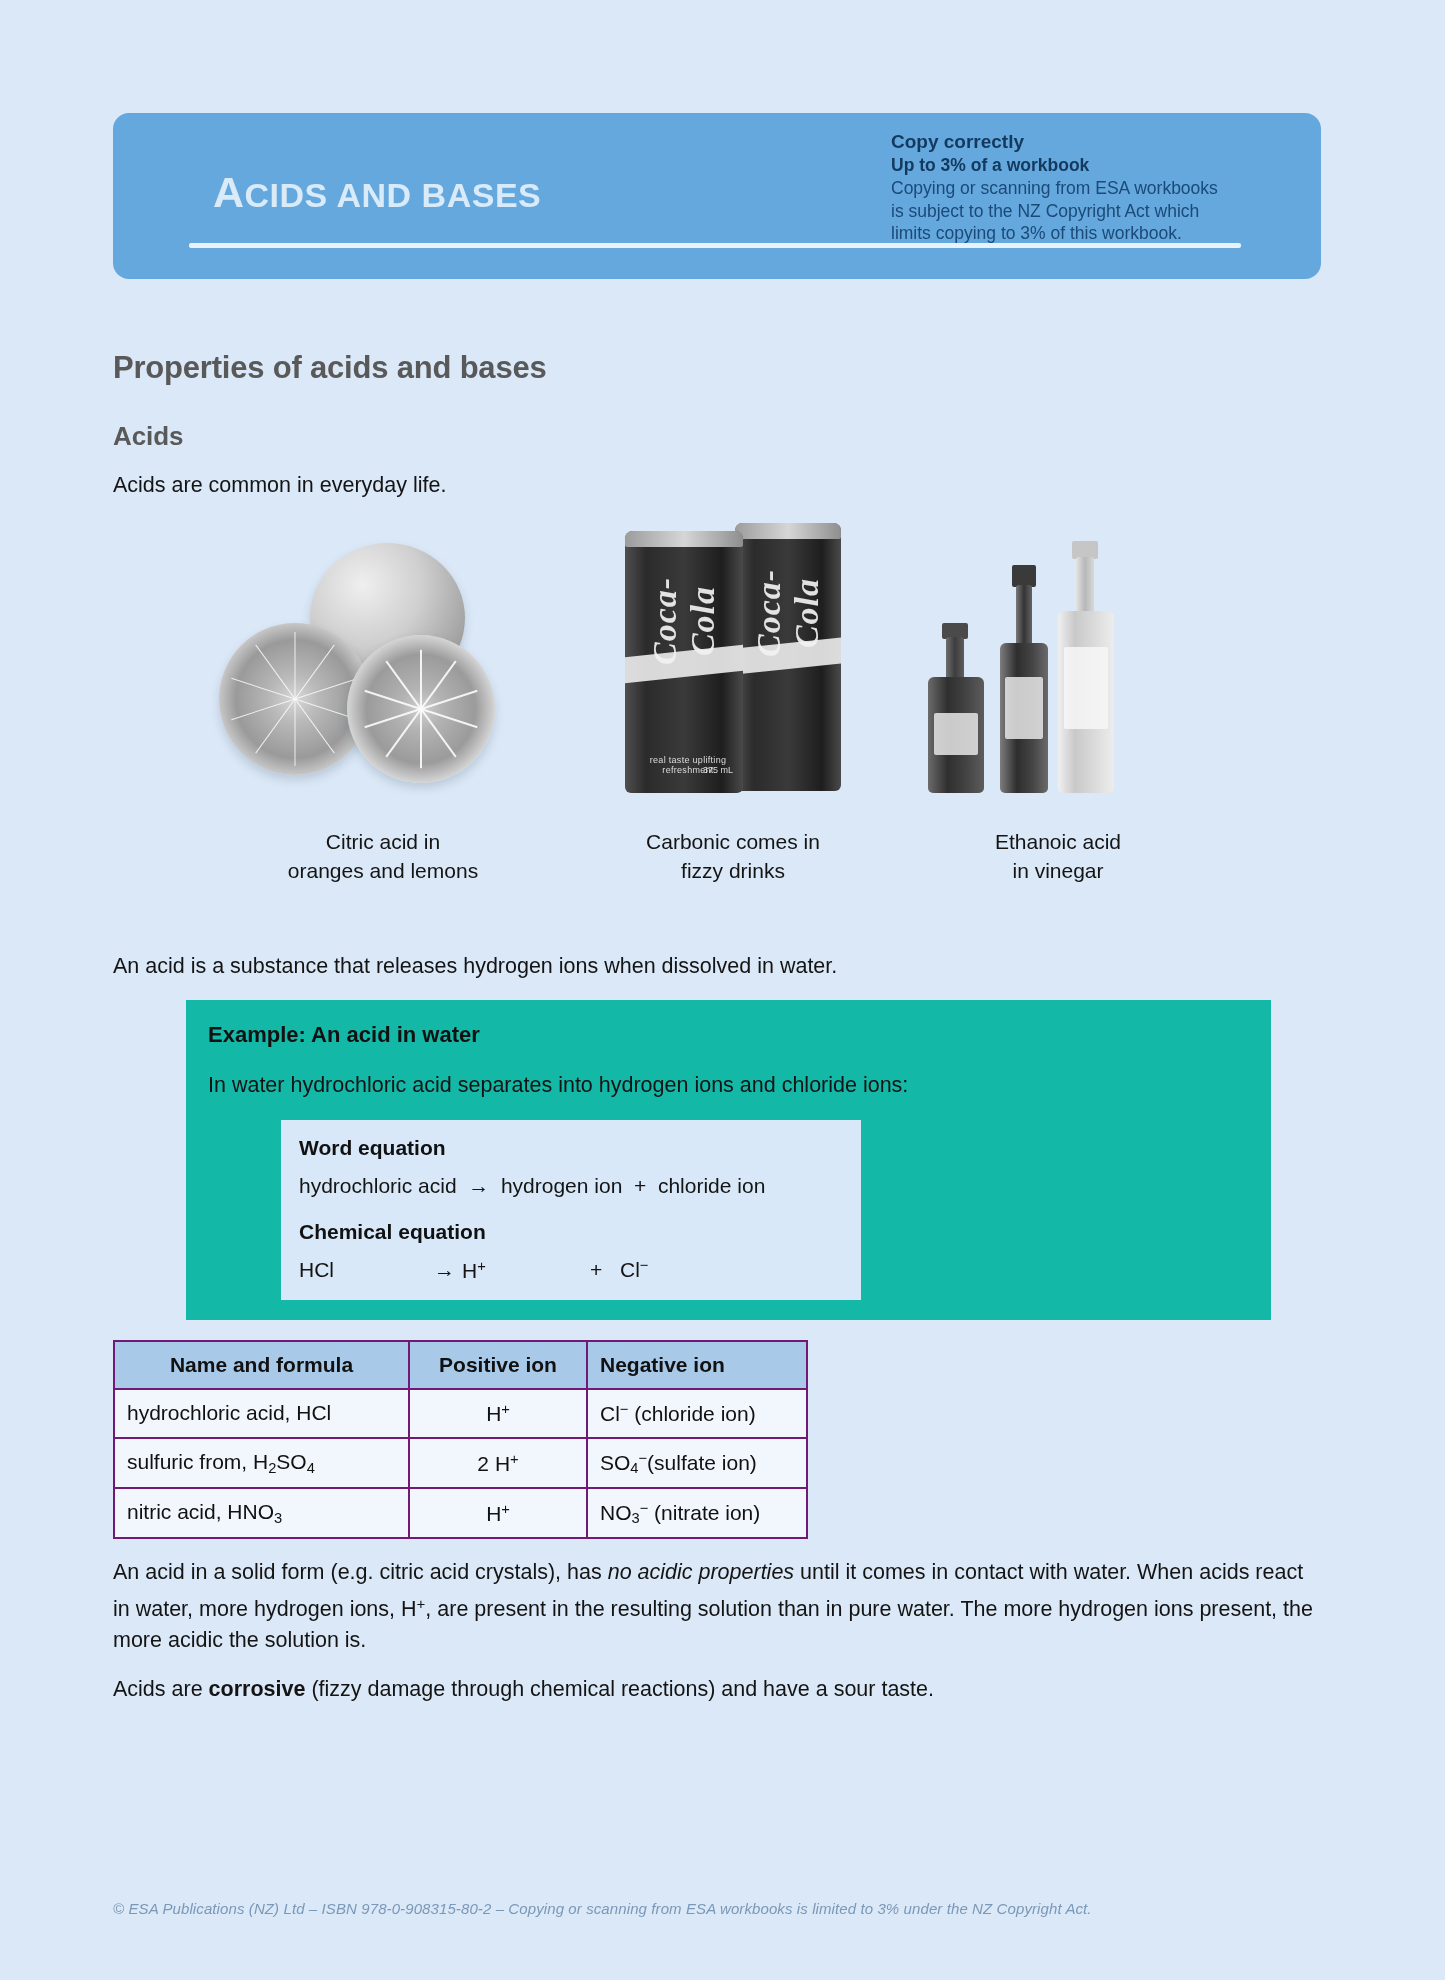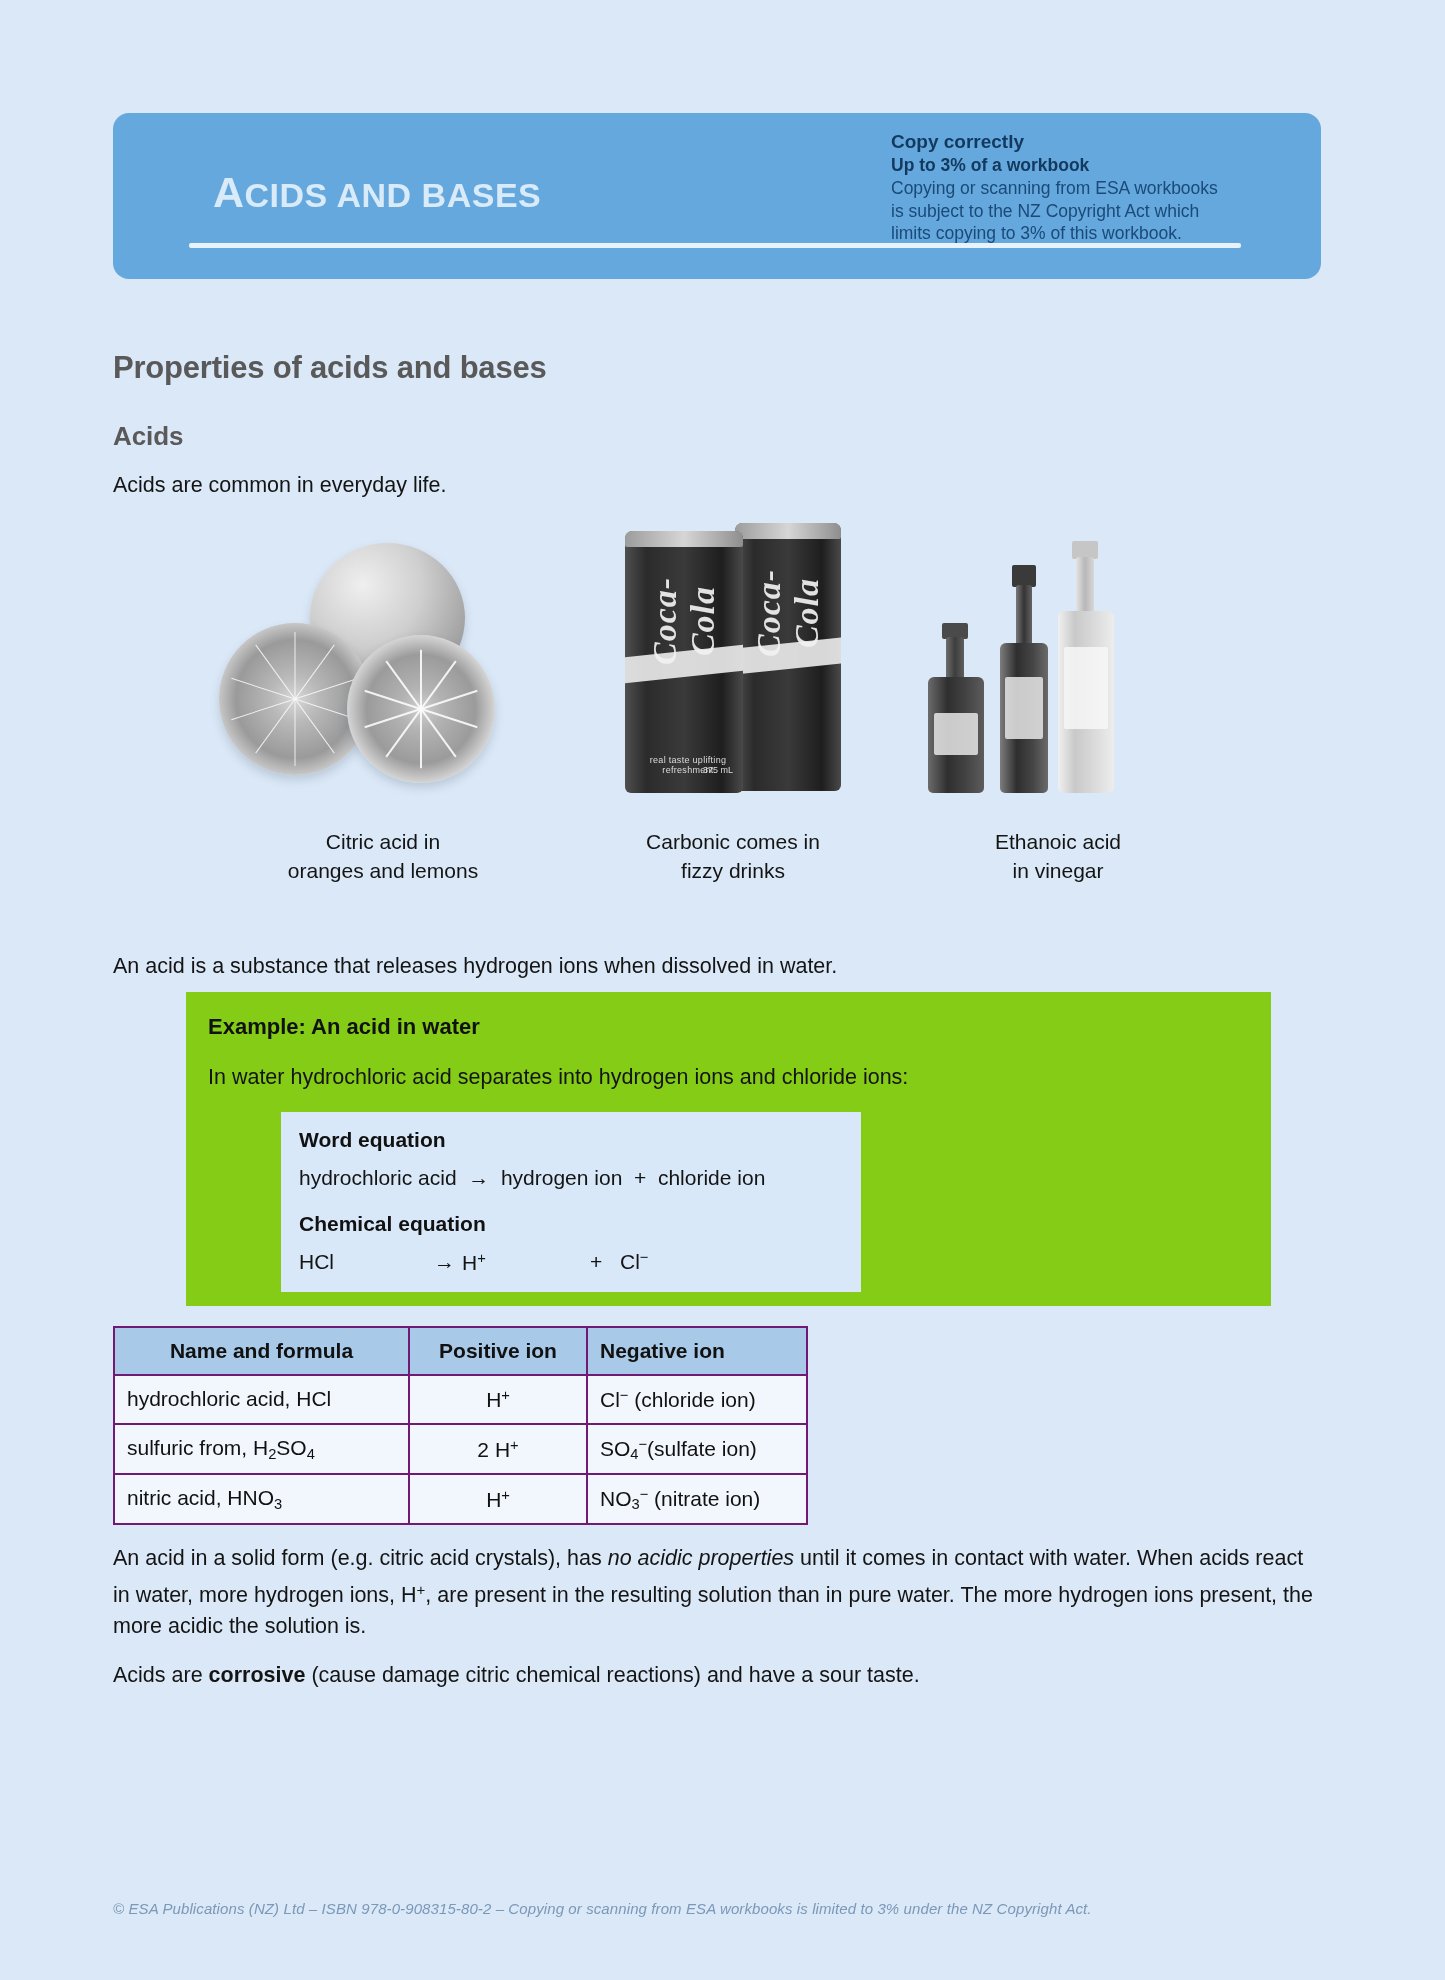--- a/index.html
+++ b/index.html
@@ -226,25 +226,25 @@
   .bottle { position: absolute; }
   .b-neck { position: absolute; border-radius: 3px; }
   .b-body { position: absolute; border-radius: 6px 6px 5px 5px; }
   .b-cap { position: absolute; border-radius: 2px; }
   .b-label {
     position: absolute; background: #e6e6e6; opacity: 0.85; border-radius: 2px;
   }
 
   
   .exbox {
-    margin-top: 10px;
+    margin-top: 18px;
     margin-left: 73px;
     width: 1085px;
-    background: #84cc16;
-    padding: 22px 0 14px 0;
+    background: #14b8a6;
+    padding: 22px 0 20px 0;
     box-sizing: border-box;
   }
   .ex-title {
     margin: 0 0 0 22px;
     font-size: 22px;
     font-weight: bold;
     color: #111111;
   }
   .ex-lead {
     margin: 22px 0 0 22px;
@@ -462,19 +462,19 @@
         <tr>
           <td class="c1"><span>nitric acid, HNO</span><sub>3</sub></td>
           <td class="c2"><span>H</span><sup>+</sup></td>
           <td class="c3"><span>NO</span><sub>3</sub><sup>−</sup><span> (nitrate ion)</span></td>
         </tr>
       </tbody>
     </table>
 
     <p class="body"><span>An acid in a solid form (e.g. citric acid crystals), has </span><span class="ital">no acidic properties</span><span> until it comes in contact with water. When acids react in water, more hydrogen ions, H</span><sup>+</sup><span>, are present in the resulting solution than in pure water. The more hydrogen ions present, the more acidic the solution is.</span></p>
 
-    <p class="body"><span>Acids are </span><span class="bold">corrosive</span><span> (cause damage citric chemical reactions) and have a sour taste.</span></p>
+    <p class="body"><span>Acids are </span><span class="bold">corrosive</span><span> (fizzy damage through chemical reactions) and have a sour taste.</span></p>
 
   </div>
 
   <div class="footer">© ESA Publications (NZ) Ltd  –  ISBN 978-0-908315-80-2  –  Copying or scanning from ESA workbooks is limited to 3% under the NZ Copyright Act.</div>
 
 </div>
 
 </body></html>

